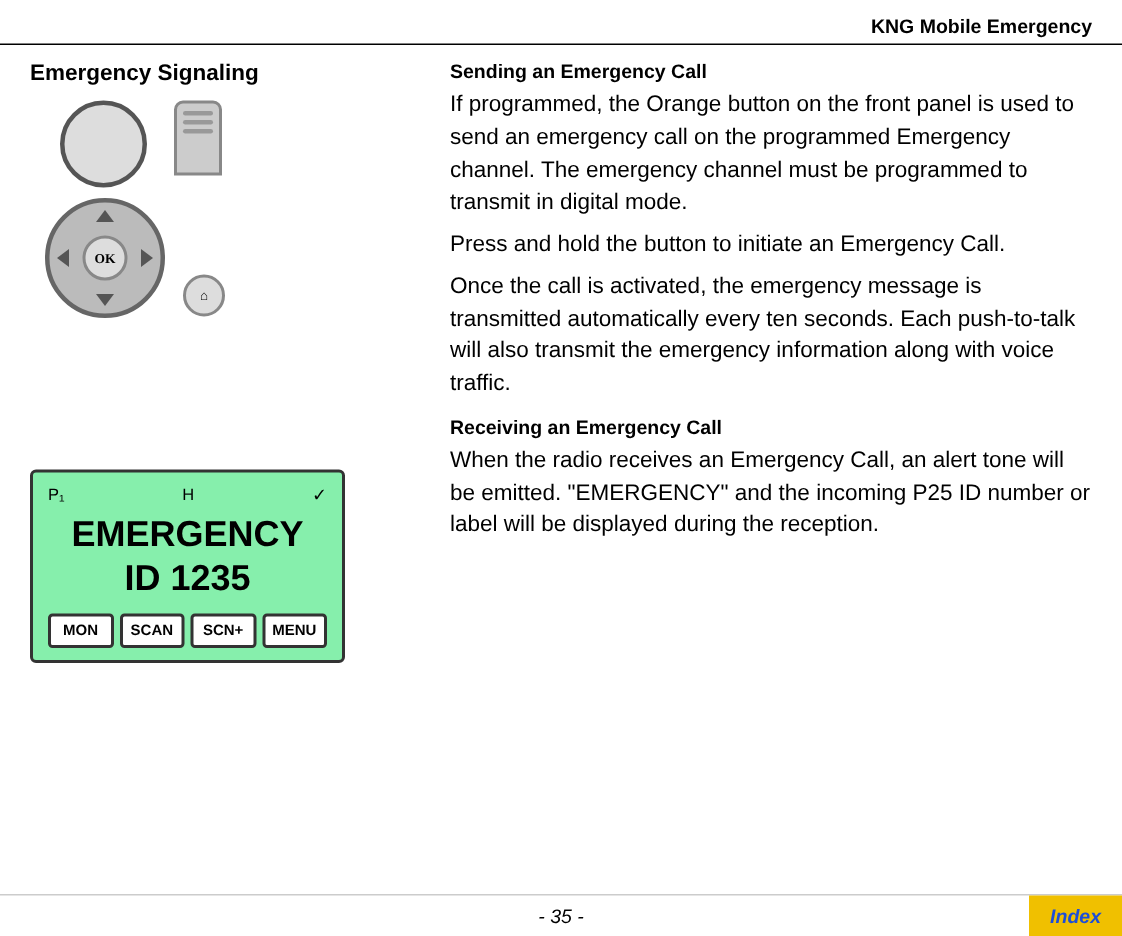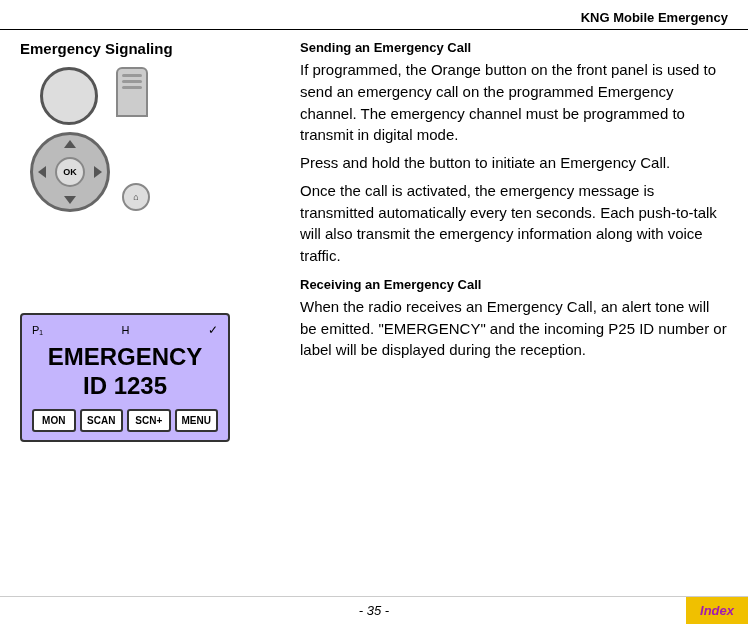--- a/index.html
+++ b/index.html
@@ -38,20 +38,21 @@
       font-size: 15px;
       margin-bottom: 10px;
     }
 
     
     .radio-illustration {
       position: relative;
       width: 240px;
       height: 230px;
       margin-bottom: 16px;
+      font-family: Liberation Serif, serif;
     }
 
     
     .top-controls {
       position: absolute;
       top: 0;
       left: 20px;
       display: flex;
       align-items: flex-start;
       gap: 8px;
@@ -181,21 +182,21 @@
       margin-left: 4px;
       margin-top: 50px;
     }
 
     
     .display-panel {
       border: 2px solid #333;
       border-radius: 4px;
       padding: 8px 10px;
       width: 210px;
-      background: #c4b5fd;
+      background: #86efac;
       margin-bottom: 0;
     }
 
     .display-status-bar {
       display: flex;
       justify-content: space-between;
       align-items: center;
       font-size: 11px;
       margin-bottom: 4px;
     }
@@ -264,21 +265,21 @@
 
     .page-number {
       font-size: 13px;
     }
 
     .index-badge {
       position: absolute;
       right: 0;
       bottom: 0;
       background: #f0c000;
-      color: #a21caf;
+      color: #1d4ed8;
       font-weight: bold;
       font-size: 13px;
       padding: 6px 14px;
     }
 
     .checkmark {
       font-size: 12px;
     }
   </style>
 </head>

